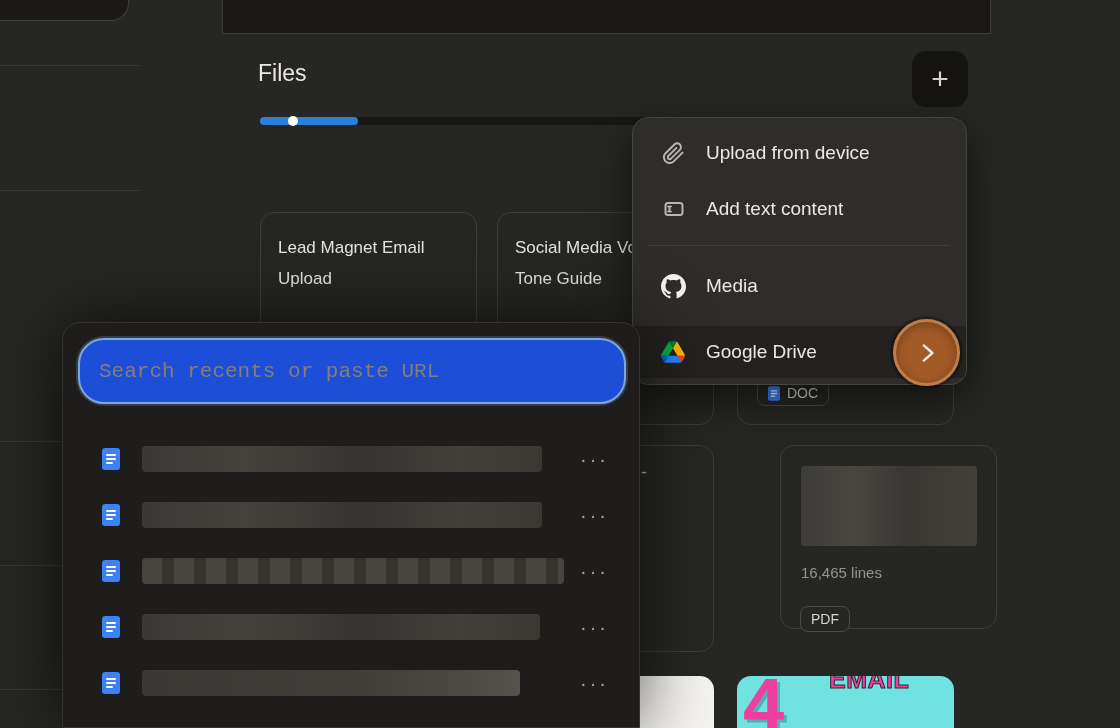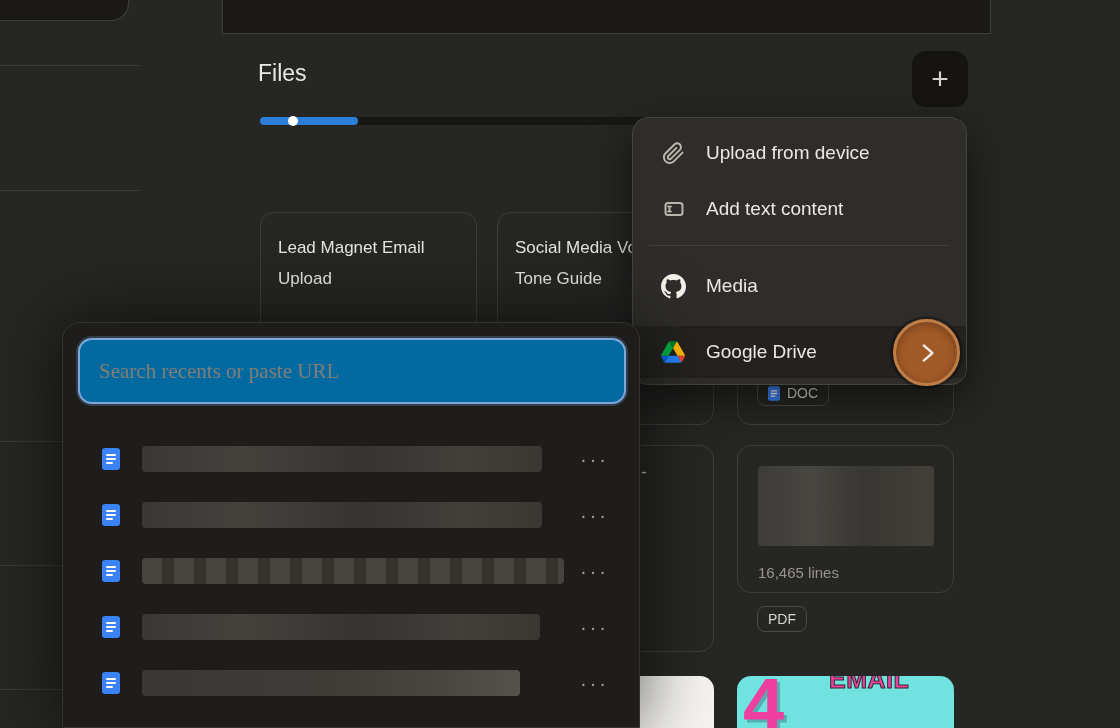--- a/index.html
+++ b/index.html
@@ -31,21 +31,21 @@
     border-radius:50%; background:#ffffff; }
   .capacity { position:absolute; left:258px; top:145px; font-size:17px; color:#a19d93; }
 
   
   .card { position:absolute; background:#262624; border:1px solid #3e3d3a; border-radius:14px; }
   .card-title { padding:19px 17px; font-size:17px; line-height:31px; color:#e6e3de; }
   #card-lead   { left:260px; top:212px; width:217px; height:212px; }
   #card-social { left:497px; top:212px; width:217px; height:213px; }
   #card-doc    { left:737px; top:212px; width:217px; height:213px; }
   #card-mid2   { left:497px; top:445px; width:217px; height:207px; }
-  #card-pdf    { left:737px; top:445px; width:217px; height:148px; }
+  #card-pdf    { left:780px; top:445px; width:217px; height:184px; }
   #card-white  { left:497px; top:676px; width:217px; height:120px; background:#f4f3ef; border:none; }
   #card-email  { left:737px; top:676px; width:217px; height:120px; background:#70e2e0; border:none; overflow:hidden; }
 
   .badge { display:inline-flex; align-items:center; gap:7px; border:1px solid #4c4b47;
     border-radius:8px; padding:4px 10px; font-size:14px; color:#d7d4cd; background:#262624; }
   .doc-badge { position:absolute; left:19px; bottom:18px;text-align:right; }
   .pdf-badge { position:absolute; left:19px; top:160px; }
   .pdf-thumb { position:absolute; left:20px; top:20px; width:176px; height:80px; border-radius:4px;
     background:linear-gradient(90deg,#3d3c38, #474641 30%, #383733 60%, #434039); }
   .pdf-lines { position:absolute; left:20px; top:118px; font-size:15px; color:#98948b; }
@@ -70,23 +70,23 @@
   .drive-pointer { position:absolute; left:893px; top:319px; width:67px; height:67px;
     border-radius:50%; background:#a25a27; border:3px solid #bf7d47; z-index:7;
     display:flex; align-items:center; justify-content:center;
     box-shadow:0 0 0 3px rgba(0,0,0,.28), inset 0 2px 10px rgba(0,0,0,.3); cursor:pointer; }
 
   
   .search-modal { position:absolute; left:62px; top:322px; width:578px; height:406px;
     background:#1e1d1b; border:1px solid #343330; border-radius:18px 18px 0 0; z-index:10;
     box-shadow:0 0 70px rgba(0,0,0,.65); }
   .search-input { position:absolute; left:15px; top:15px; width:548px; height:66px;
-    background:#0369a1; border:2px solid #7ea8da; border-radius:14px;
+    background:#1d4ed8; border:2px solid #7ea8da; border-radius:26px;
     box-shadow:0 0 0 2px rgba(110,150,200,.28); color:#d5d2cb; font-size:21px;
-    padding:0 19px; outline:none; font-family:Liberation Serif, serif; }
+    padding:0 19px; outline:none; font-family:Liberation Mono, monospace; }
   .search-input::placeholder { color:#837f75; }
   .result-list { position:absolute; left:0; top:108px; width:100%; }
   .result-row { display:flex; align-items:center; height:56px; padding:0 30px 0 39px; cursor:pointer; }
   .doc-icon { width:18px; height:22px; flex:0 0 18px; display:flex; }
   .blur-bar { height:26px; border-radius:4px; margin-left:22px;
     background:linear-gradient(90deg,#393834,#43423d 25%,#353430 55%,#403f3a 80%,#393833); }
   .w1 { width:400px; } .w2 { width:400px; }
   .w3 { width:422px; background:repeating-linear-gradient(90deg,#45443f 0 20px,#34332e 20px 32px); }
   .w4 { width:398px; }
   .w5 { width:378px; background:linear-gradient(90deg,#393834,#3e3d38 55%,#4a4843 82%,#54524b); }

